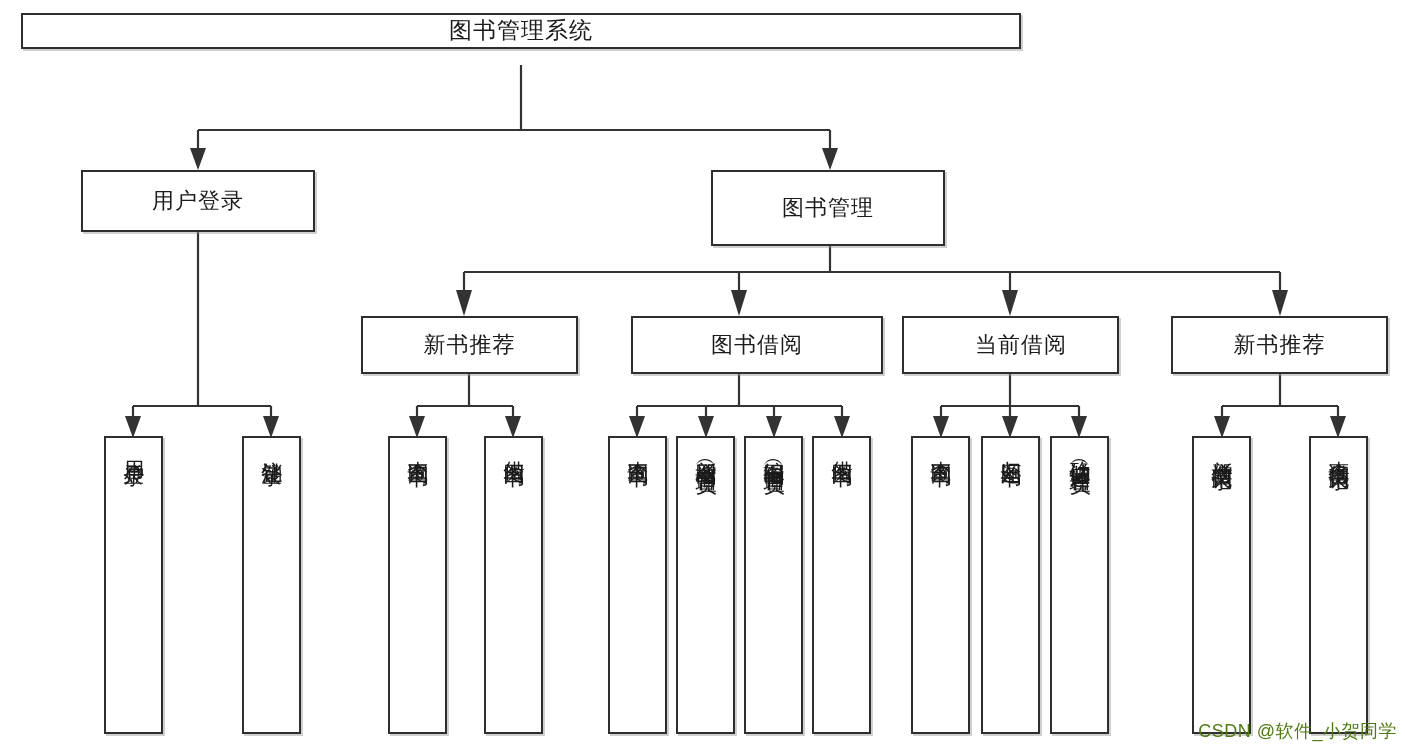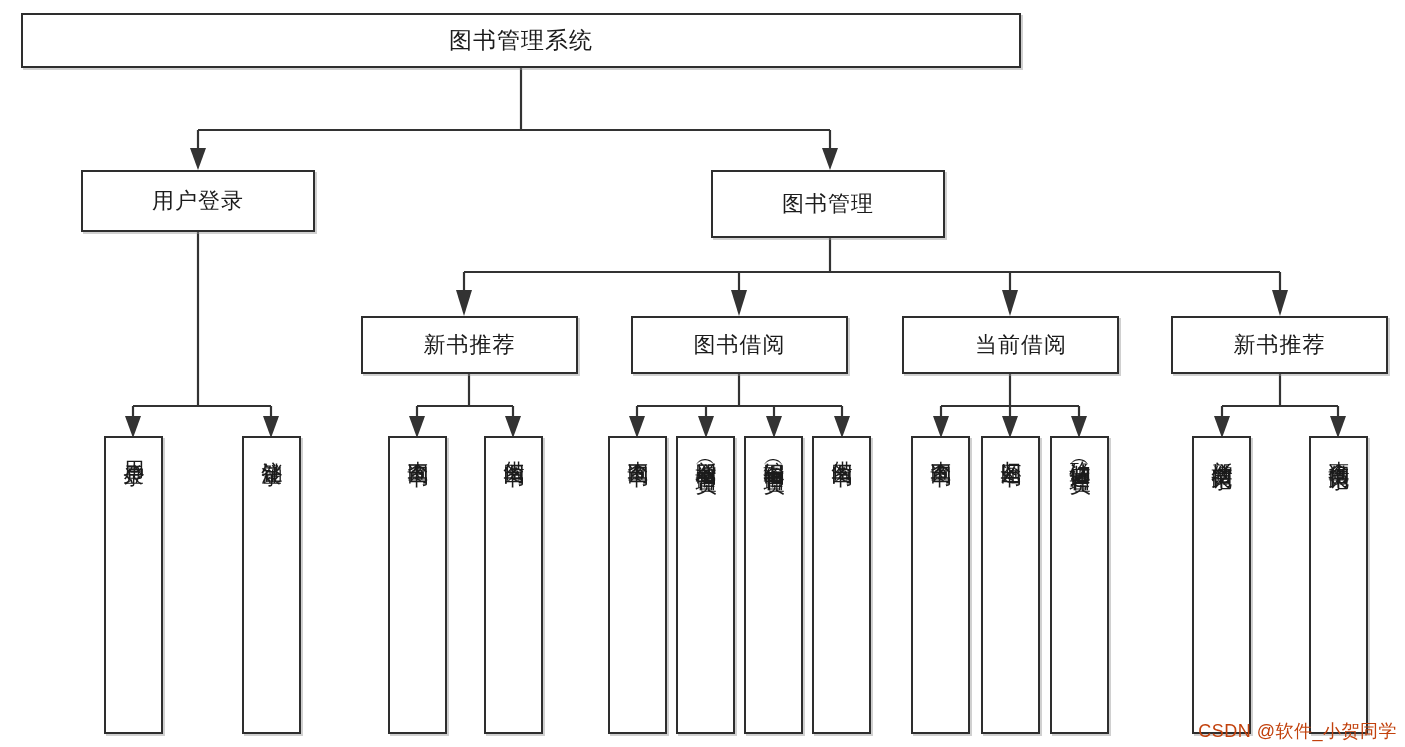--- a/index.html
+++ b/index.html
@@ -68,21 +68,21 @@
     letter-spacing: 2px;
     white-space: nowrap;
     text-align: start;
   }
   
   #watermark {
     position: absolute;
     right: 8px;
     bottom: 4px;
     font-size: 18px;
-    color: #c2410c;
+    color: #4d7c0f;
     letter-spacing: 0.5px;
     white-space: nowrap;
     user-select: none;
   }
 </style>
 </head>
 <body>
 
 <div id="diagram-root">
 
@@ -143,37 +143,37 @@
     <polygon points="1071,416 1087,416 1079,438"></polygon>
 
     <line x1="1280" y1="374" x2="1280" y2="406"></line>
     <line x1="1222" y1="406" x2="1338" y2="406"></line>
     <line x1="1222" y1="406" x2="1222" y2="420"></line>
     <polygon points="1214,416 1230,416 1222,438"></polygon>
     <line x1="1338" y1="406" x2="1338" y2="420"></line>
     <polygon points="1330,416 1346,416 1338,438"></polygon>
   </svg>
 
-  <div class="node horiz root" style="left:21px; top:13px; width:1000px; height:55px;font-family:Liberation Serif, serif;">
+  <div class="node horiz root" style="left:21px; top:13px; width:1000px; height:36px;font-family:Liberation Serif, serif;">
     <span>图书管理系统</span>
   </div>
 
   <div class="node horiz" style="left:81px; top:170px; width:234px; height:62px;">
     <span>用户登录</span>
   </div>
 
-  <div class="node horiz" style="left:711px; top:170px; width:234px; height:68px;">
+  <div class="node horiz" style="left:711px; top:170px; width:234px; height:76px;">
     <span>图书管理</span>
   </div>
 
   <div class="node horiz" style="left:361px; top:316px; width:217px; height:58px;">
     <span>新书推荐</span>
   </div>
 
-  <div class="node horiz" style="left:631px; top:316px; width:217px; height:58px;">
+  <div class="node horiz" style="left:631px; top:316px; width:252px; height:58px;">
     <span>图书借阅</span>
   </div>
 
   <div class="node horiz" style="left:902px; top:316px; width:217px; height:58px;padding-left:21px;">
     <span>当前借阅</span>
   </div>
 
   <div class="node horiz" style="left:1171px; top:316px; width:217px; height:58px;">
     <span>新书推荐</span>
   </div>

